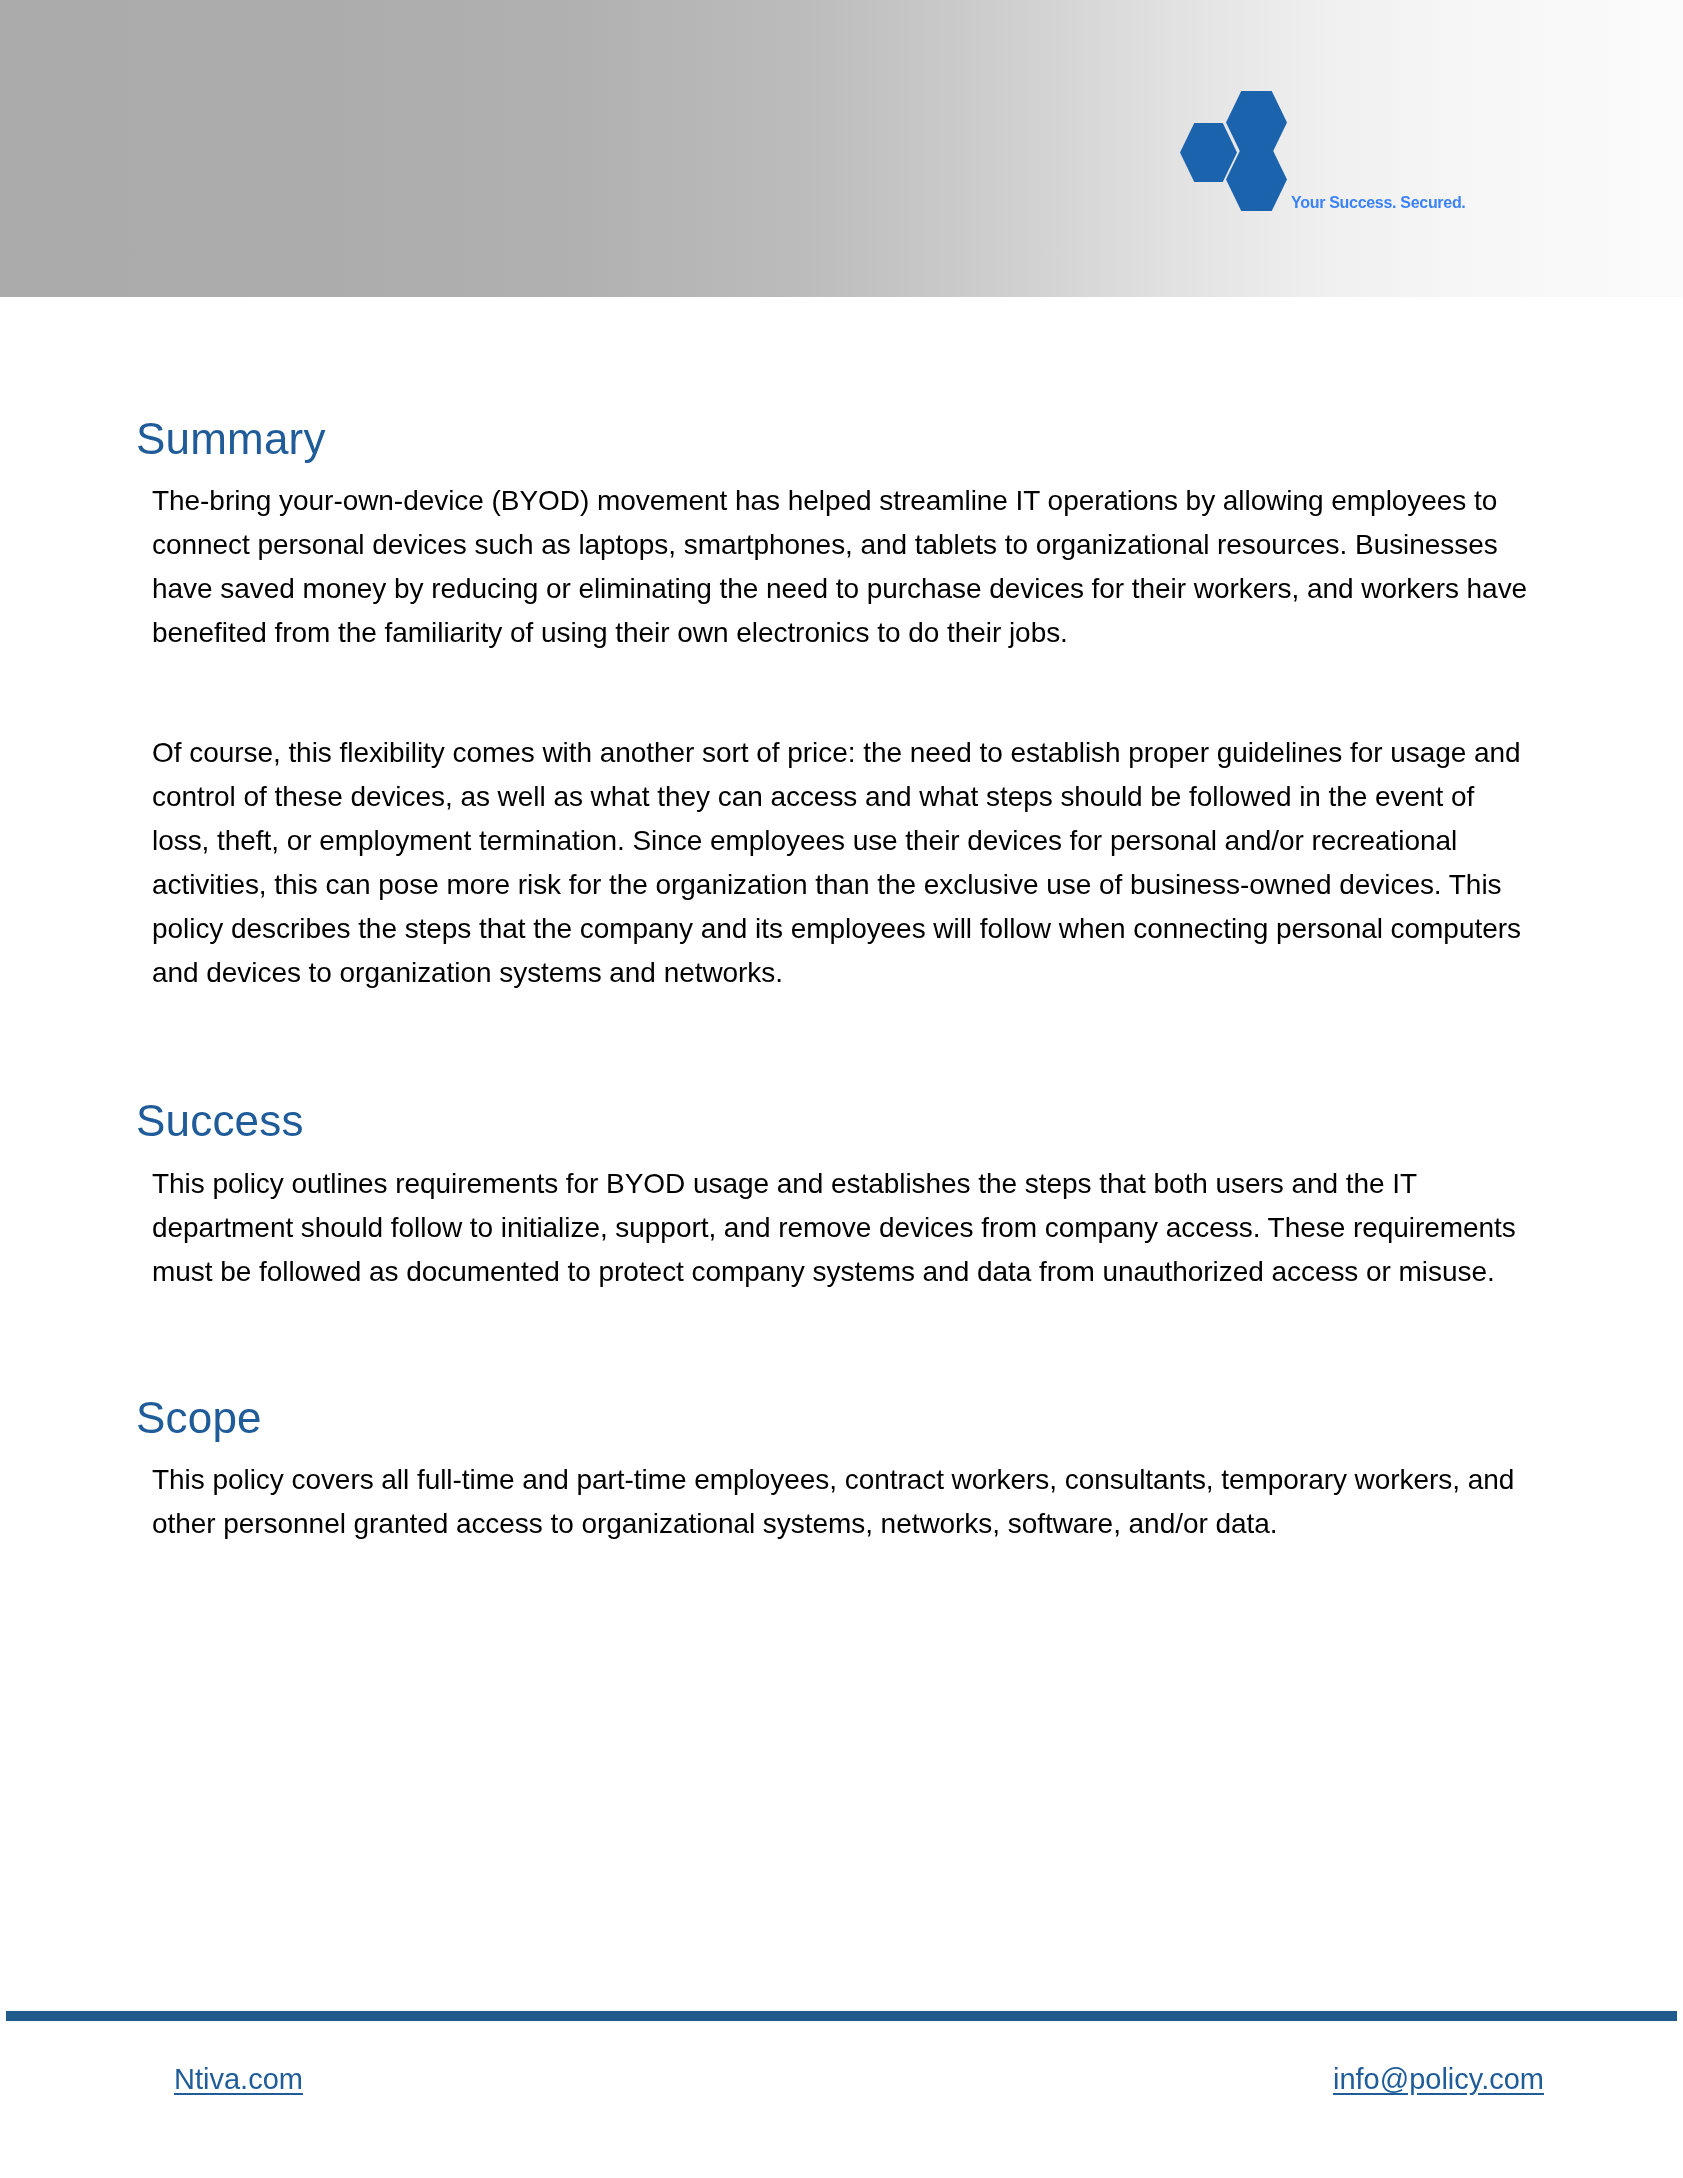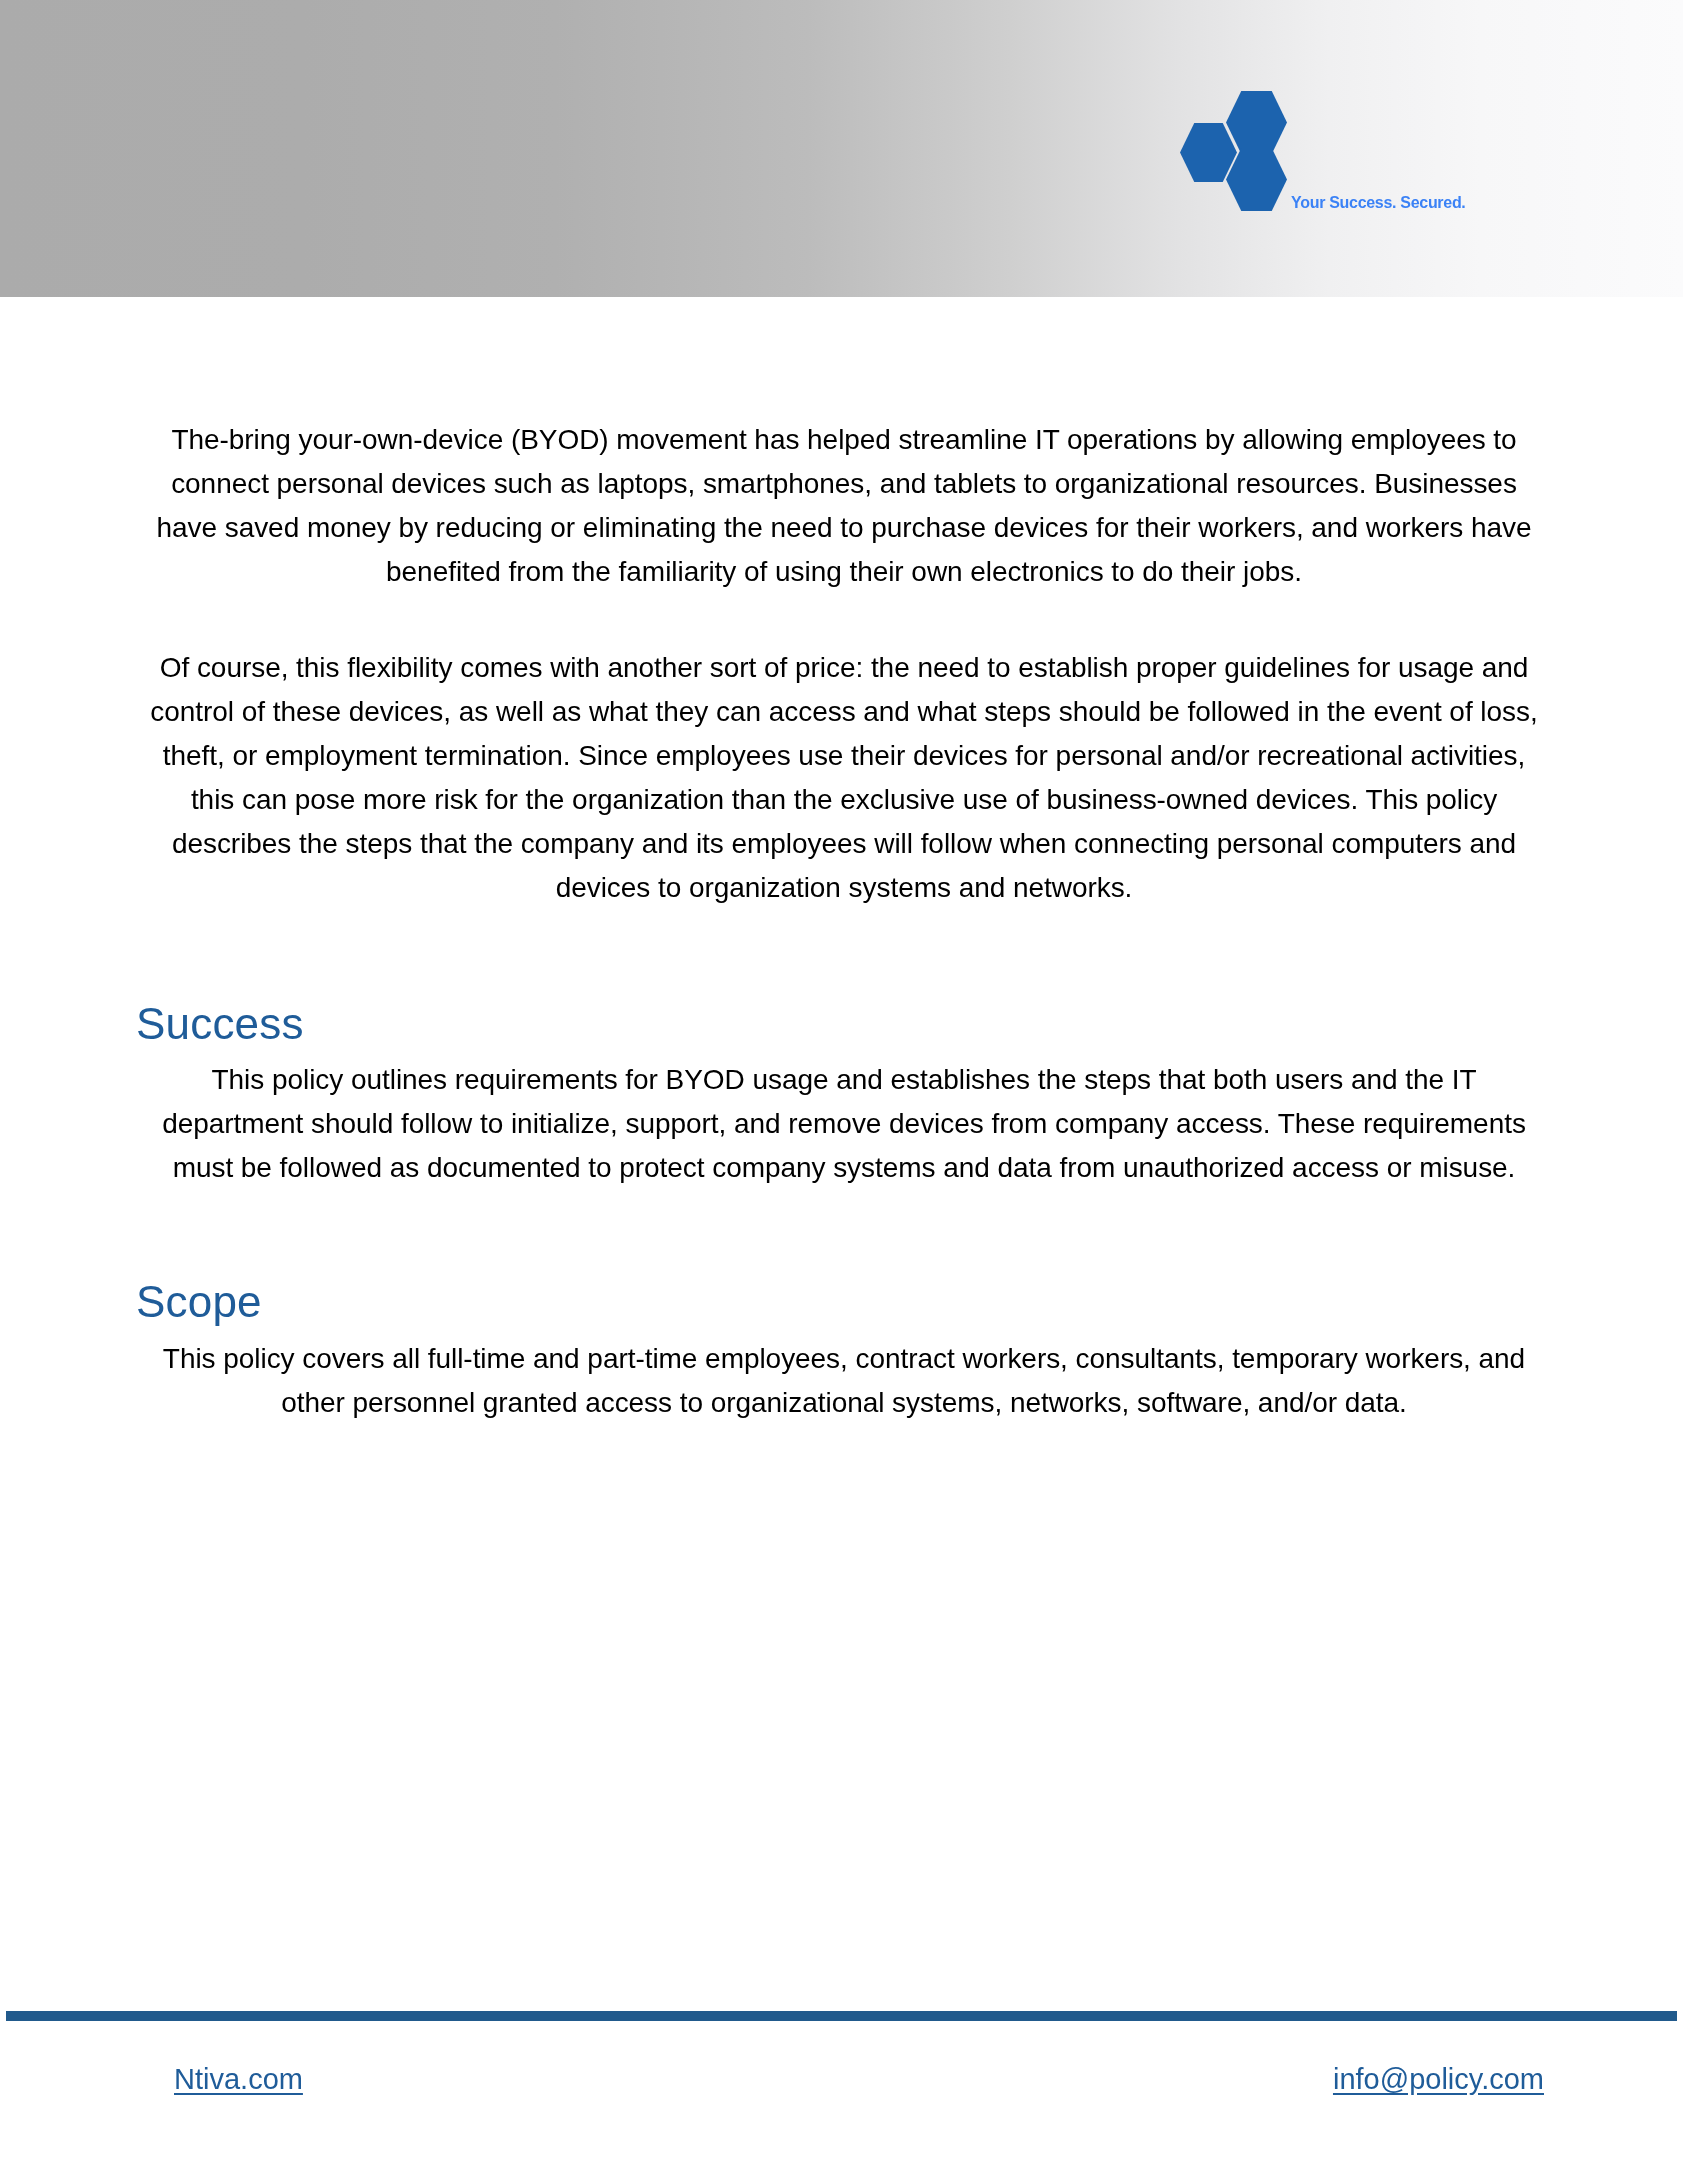--- a/index.html
+++ b/index.html
@@ -92,26 +92,26 @@
   }
   h2.section-heading {
     margin: 0 0 10px 0;
     font-size: 44px;
     font-weight: normal;
     color: #1F5C99;
     letter-spacing: 0.2px;
     line-height: 1.12;
   }
   p.body-text {
-    margin: 4px;
+    margin: 16px;
     font-size: 28px;
     line-height: 44px;
     color: #000000;
     letter-spacing: -0.05px;
-    text-align: center;
+    text-align: left;
   }
   .para-gap { height: 44px; }
   .section-gap { height: 85px; }
   .section-gap-2 { height: 83px; }
 
   
   .footer-rule {
     position: absolute;
     left: 6px;
     top: 2011px;
@@ -147,20 +147,21 @@
     <span class="hex hex-left"></span>
     <span class="hex hex-tr"></span>
     <span class="hex hex-br"></span>
   </div>
   <div class="logo-tagline">Your Success. Secured.</div>
 </div>
 
 <div class="doc">
 
   <section>
+    <h2 class="section-heading">Summary</h2>
     <p class="body-text">The-bring your-own-device (BYOD) movement has helped streamline IT operations by allowing employees to connect personal devices such as laptops, smartphones, and tablets to organizational resources. Businesses have saved money by reducing or eliminating the need to purchase devices for their workers, and workers have benefited from the familiarity of using their own electronics to do their jobs.</p>
     <div class="para-gap"></div>
     <p class="body-text">Of course, this flexibility comes with another sort of price: the need to establish proper guidelines for usage and control of these devices, as well as what they can access and what steps should be followed in the event of loss, theft, or employment termination. Since employees use their devices for personal and/or recreational activities, this can pose more risk for the organization than the exclusive use of business-owned devices. This policy describes the steps that the company and its employees will follow when connecting personal computers and devices to organization systems and networks.</p>
   </section>
 
   <div class="section-gap"></div>
 
   <section>
     <h2 class="section-heading">Success</h2>
     <p class="body-text">This policy outlines requirements for BYOD usage and establishes the steps that both users and the IT department should follow to initialize, support, and remove devices from company access. These requirements must be followed as documented to protect company systems and data from unauthorized access or misuse.</p>

